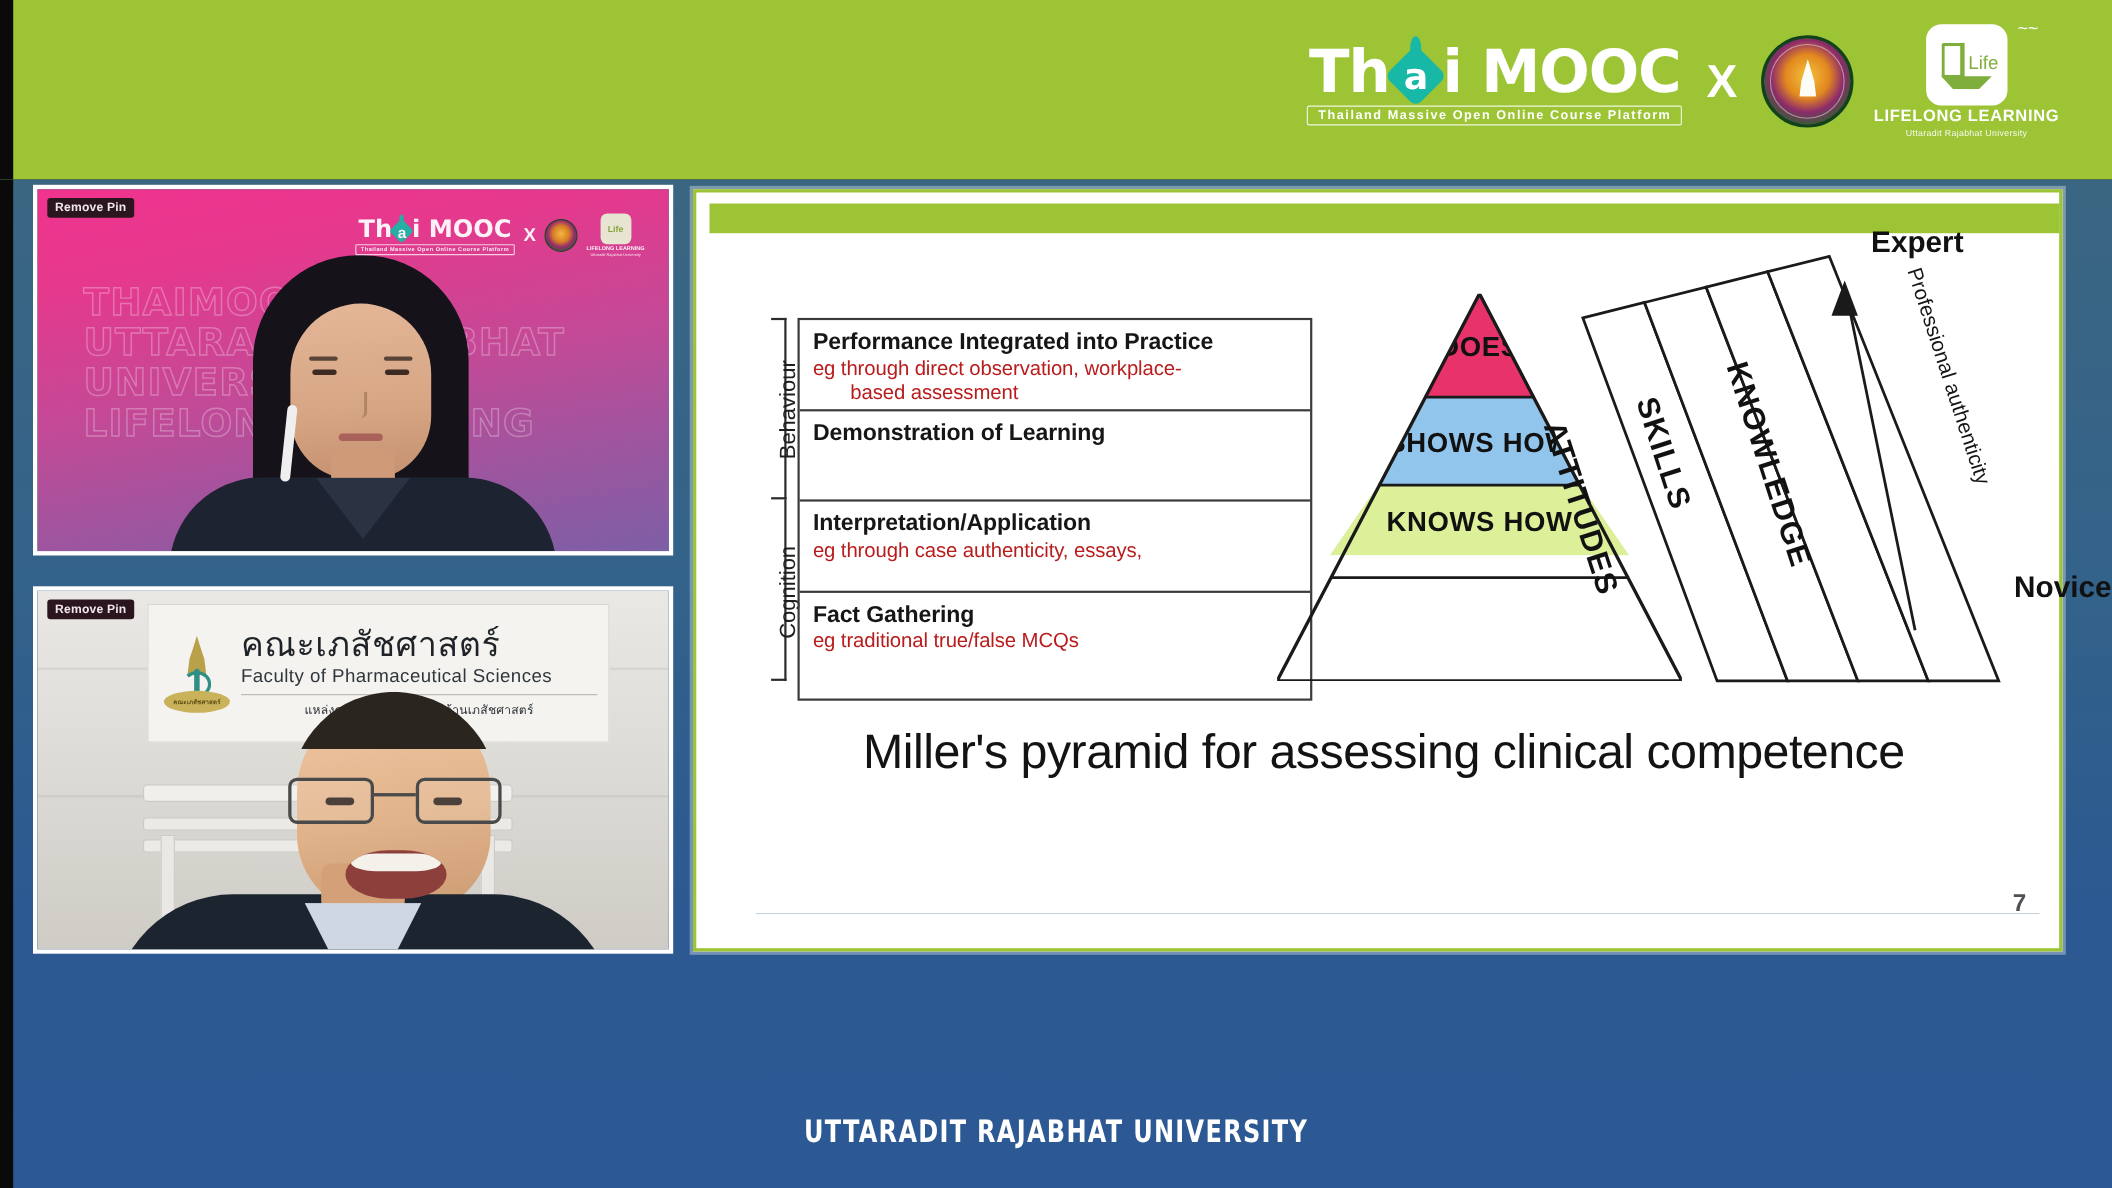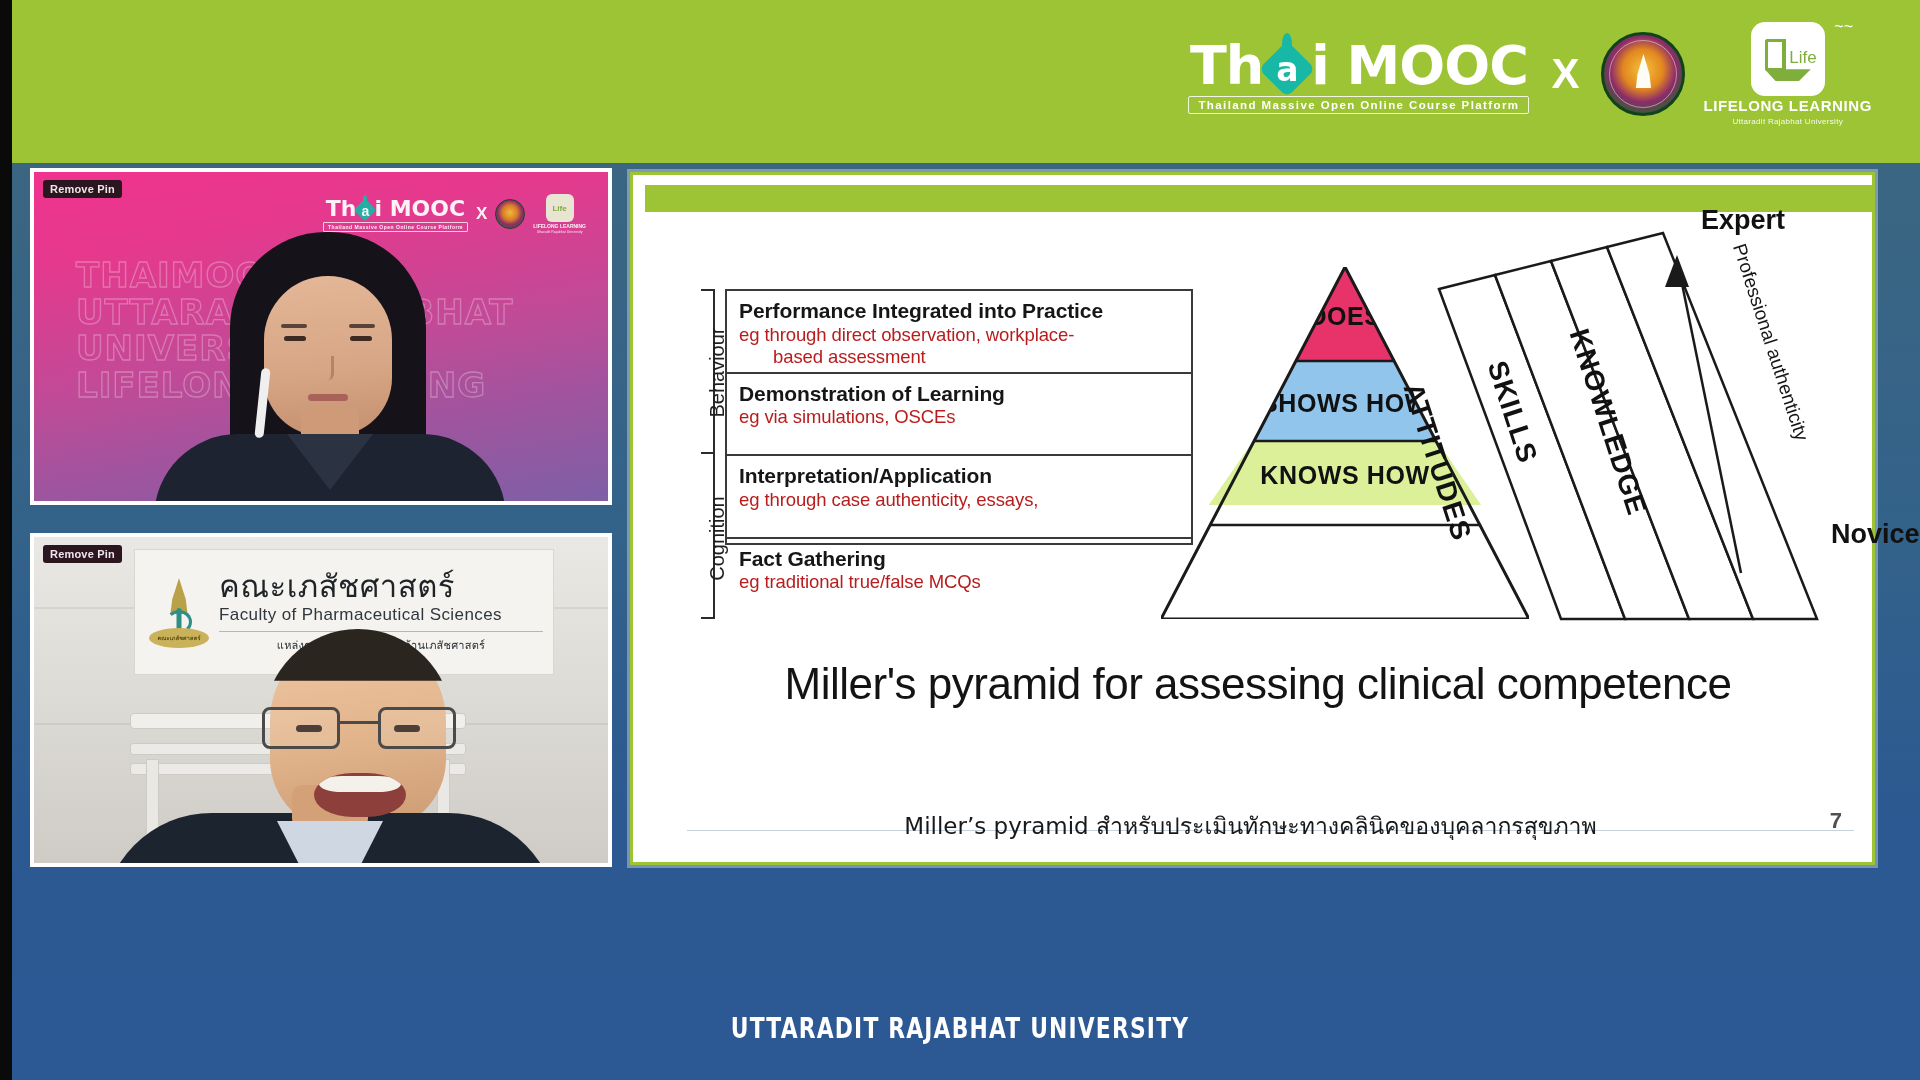--- a/index.html
+++ b/index.html
@@ -344,21 +344,21 @@
     position:absolute; left:24px; width:2px; background:#2b2b2b;
   }
   .axis-tick {
     position:absolute; left:12px; width:14px; height:2px; background:#2b2b2b;
   }
   .axis-label {
     position:absolute; left:-32px; width:120px; text-align:center;
     transform:rotate(-90deg); transform-origin:center center;
     font-size:20px; color:#1f1f1f; font-family:"Liberation Sans", sans-serif;
   }
-  .rows { position:absolute; left:36px; top:0; width:468px; height:256px; border:2px solid #3a3a3a; }
+  .rows { position:absolute; left:36px; top:0; width:468px; height:348px; border:2px solid #3a3a3a; }
   .row {
     position:relative; height:82.5px; border-bottom:2px solid #3a3a3a; padding:8px 10px 0 12px;
   }
   .row:last-child { border-bottom:none; }
   .row .r-title {
     font-size:21px; font-weight:700; color:#161616; line-height:1.12; letter-spacing:-.1px;
   }
   .row .r-sub {
     font-size:18.5px; color:#b91c1c; line-height:1.16; margin-top:1px; letter-spacing:-.1px;
   }
@@ -604,21 +604,20 @@
           </div>
 
           <div class="rows">
             <div class="row">
               <div class="r-title">Performance Integrated into Practice</div>
               <div class="r-sub">eg through direct observation, workplace-</div>
               <div class="r-sub r-sub2">based assessment</div>
             </div>
             <div class="row">
               <div class="r-title">Demonstration of Learning</div>
-              <div class="r-sub">eg via simulations, OSCEs</div>
             </div>
             <div class="row">
               <div class="r-title">Interpretation/Application</div>
               <div class="r-sub">eg through case authenticity, essays,</div>
             </div>
             <div class="row">
               <div class="r-title">Fact Gathering</div>
               <div class="r-sub">eg traditional true/false MCQs</div>
             </div>
           </div>
@@ -659,21 +658,20 @@
           <div class="lbl-expert">Expert</div>
           <div class="lbl-novice">Novice</div>
           <div class="lbl-prof">Professional authenticity</div>
         </div>
 
         <div class="caption-main">Miller's pyramid for assessing clinical competence</div>
       </div>
 
       <div class="slide-footer">
         <div class="fline"></div>
-        <div class="footer-th">Miller’s pyramid สำหรับประเมินทักษะทางคลินิคของบุคลากรสุขภาพ</div>
         <div class="footer-num">7</div>
       </div>
     </div>
 
   </div>
 
   <div class="page-footer">UTTARADIT RAJABHAT UNIVERSITY</div>
 
 </div>
 

